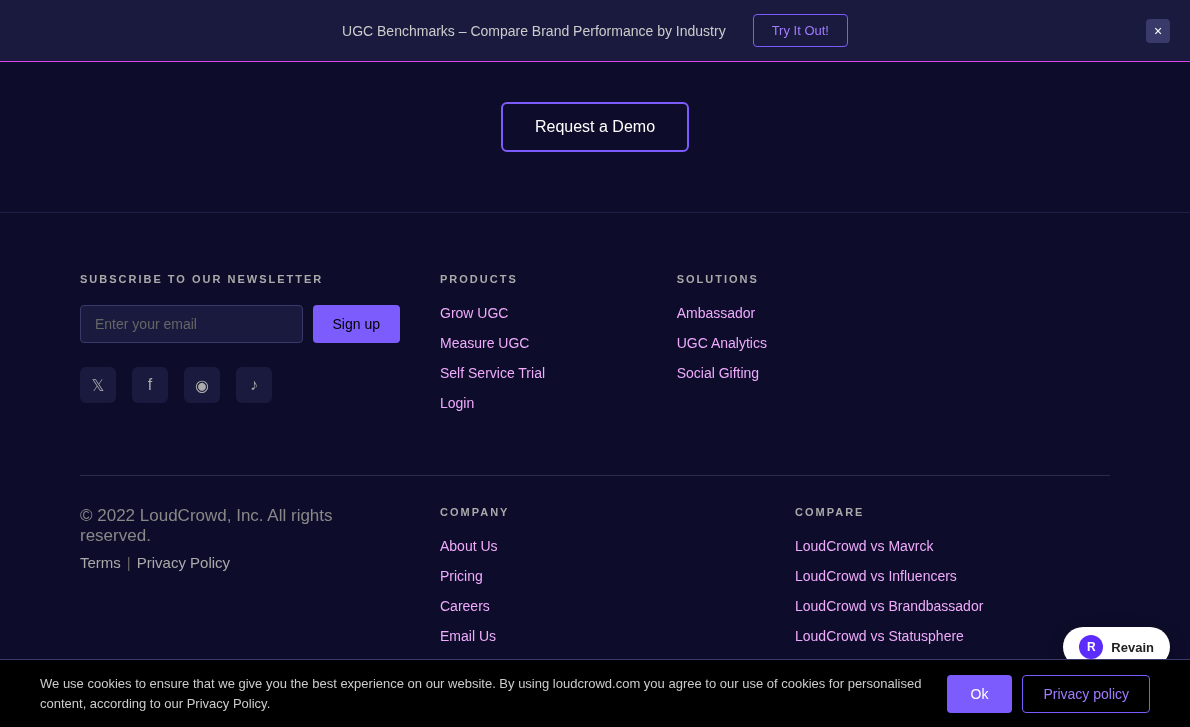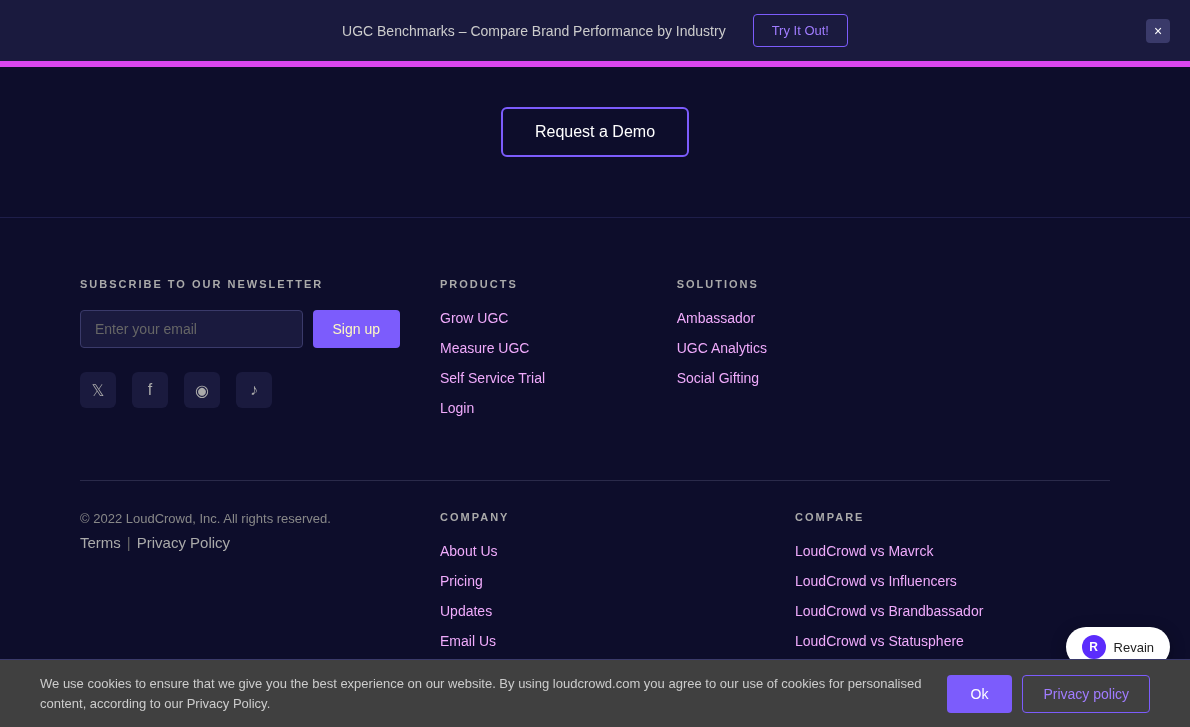--- a/index.html
+++ b/index.html
@@ -9,21 +9,21 @@
       color: #fff;
       min-height: 727px;
       width: 1190px;
       overflow-x: hidden;
       position: relative;
     }
 
     
     .top-banner {
       background: #1a1a3e;
-      border-bottom: 6px solid #d946ef;
+      border-bottom: 1px solid #d946ef;
       display: flex;
       align-items: center;
       justify-content: center;
       padding: 14px 36px;
       gap: 27px;
       position: relative;
     }
     .top-banner-text {
       color: #ccc;
       font-size: 14px;
@@ -110,21 +110,21 @@
       color: #fff;
       padding: 10px 14px;
       border-radius: 4px;
       font-size: 14px;
       flex: 1;
     }
     .email-input::placeholder { color: #666; }
     .sign-up-btn {
       background: #7c5cfc;
       border: none;
-      color: #fef9c3;
+      color: #000000;
       padding: 10px 20px;
       border-radius: 4px;
       font-size: 14px;
       cursor: pointer;
       white-space: nowrap;
     }
 
     .social-icons {
       display: flex;
       gap: 16px;
@@ -160,21 +160,21 @@
 
     
     .bottom-footer-grid {
       display: grid;
       grid-template-columns: 320px 1fr 1fr;
       gap: 40px;
     }
 
     .copyright {
       color: #888;
-      font-size: 13px;
+      font-size: 17px;
       margin-bottom: 8px;
     }
     .footer-bottom-links {
       display: flex;
       gap: 6px;
       font-size: 15px;
     }
     .footer-bottom-link {
       color: #aaa;
       text-decoration: none;
@@ -183,21 +183,21 @@
     .footer-bottom-sep {
       color: #666;
     }
 
     
     .cookie-banner {
       position: fixed;
       bottom: 0;
       left: 0;
       right: 0;
-      background: #404040;
+      background: #000000;
       border-top: 1px solid #3a3a6a;
       padding: 14px 40px;
       display: flex;
       align-items: center;
       justify-content: space-between;
       gap: 20px;
       z-index: 1000;
     }
     .cookie-text {
       color: #ccc;
@@ -249,21 +249,21 @@
       height: 24px;
       background: #5b2cfc;
       border-radius: 50%;
       display: flex; align-items: center; justify-content: center;
       color: #fff;
       font-size: 12px;
       font-weight: bold;
     }
     .revain-label {
       font-size: 13px;
-      font-weight: 400;
+      font-weight: 700;
       color: #222;
     }
   </style>
 </head>
 <body>
 
 <div class="top-banner">
   <span class="top-banner-text">UGC Benchmarks – Compare Brand Performance by Industry</span>
   <button class="try-it-btn">Try It Out!</button>
   <button class="close-banner">×</button>
@@ -318,21 +318,21 @@
         <a class="footer-bottom-link">Terms</a>
         <span class="footer-bottom-sep">|</span>
         <a class="footer-bottom-link">Privacy Policy</a>
       </div>
     </div>
 
     <div>
       <div class="section-title">COMPANY</div>
       <a class="footer-link">About Us</a>
       <a class="footer-link">Pricing</a>
-      <a class="footer-link">Updates</a>
+      <a class="footer-link">Careers</a>
       <a class="footer-link">Email Us</a>
     </div>
 
     <div>
       <div class="section-title">COMPARE</div>
       <a class="footer-link">LoudCrowd vs Mavrck</a>
       <a class="footer-link">LoudCrowd vs Influencers</a>
       <a class="footer-link">LoudCrowd vs Brandbassador</a>
       <a class="footer-link">LoudCrowd vs Statusphere</a>
     </div>

